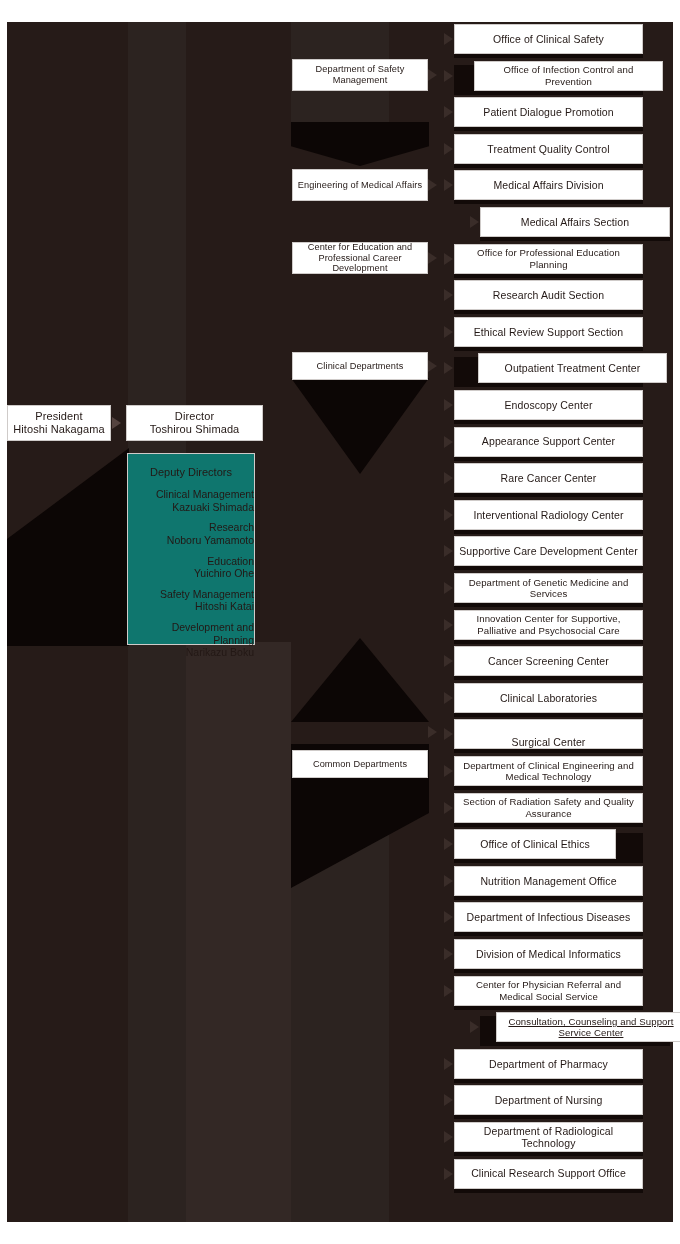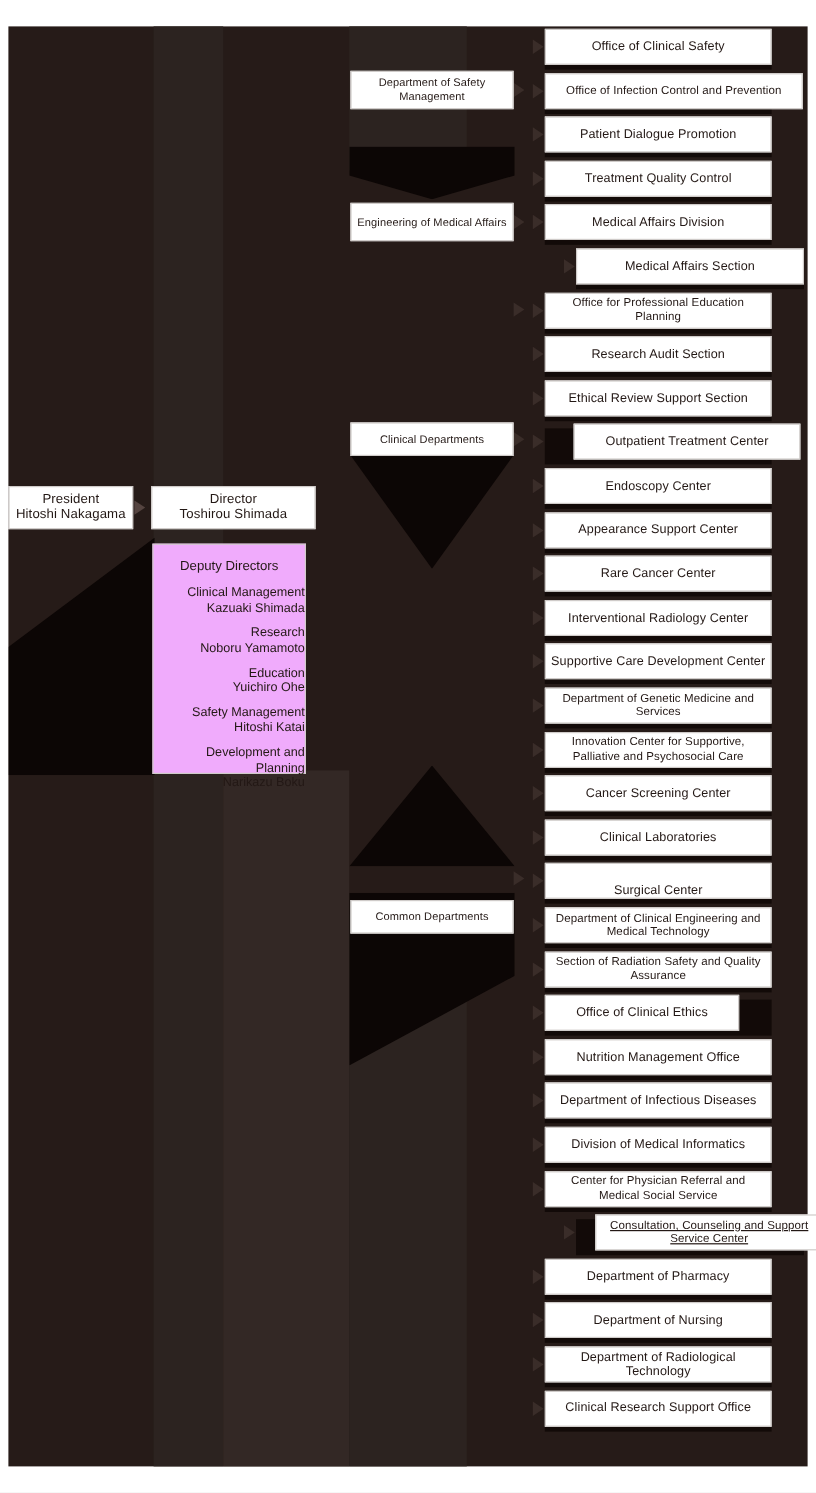--- a/index.html
+++ b/index.html
@@ -73,21 +73,21 @@
     position: absolute;
     z-index: 5;
     width: 0; height: 0;
     border-top: 6px solid transparent;
     border-bottom: 6px solid transparent;
     border-left: 9px solid #3a2d29;
   }
 
   .deputy {
     position: absolute;
-    background: #f0abfc;
+    background: #0f766e;
     border: 1px solid #cfcbc9;
     box-sizing: border-box;
     color: #231815;
     font-size: 10.5px;
     line-height: 1.2;
     text-align: center;
     padding-top: 12px;
     z-index: 7;
   }
   .deputy .title { font-size: 11px; margin-bottom: 9px; }
@@ -149,20 +149,23 @@
         </div>
       </div>
   </div>
 
   <div class="box small" style="left:292px; top:59px; width:136px; height:32px;">
     <span>Department of Safety Management</span>
   </div>
   <div class="box small" style="left:292px; top:169px; width:136px; height:32px;">
     <span>Engineering of Medical Affairs</span>
   </div>
+  <div class="box small" style="left:292px; top:242px; width:136px; height:32px;">
+    <span>Center for Education and Professional Career Development</span>
+  </div>
   <div class="box small" style="left:292px; top:352px; width:136px; height:28px;">
     <span>Clinical Departments</span>
   </div>
   <div class="box small" style="left:292px; top:718px; width:136px; height:28px;margin-top:32px;">
     <span>Common Departments</span>
   </div>
 
   <div class="chev" style="left:428px; top:69px;"></div>
   <div class="chev" style="left:428px; top:179px;"></div>
   <div class="chev" style="left:428px; top:252px;"></div>
@@ -170,21 +173,21 @@
   <div class="chev" style="left:428px; top:726px;"></div>
 
   <div id="units">
       <div class="shadow" style="left: 454px; top: 28px; width: 189px; height: 30px;"></div>
       <div class="chev" style="left: 444px; top: 33px;"></div>
       <div class="box" style="left: 454px; top: 24px; width: 189px; height: 30px;">
         <span>Office of Clinical Safety</span>
       </div>
       <div class="shadow" style="left: 454px; top: 64.6px; width: 189px; height: 30px;"></div>
       <div class="chev" style="left: 444px; top: 69.6px;"></div>
-      <div class="box" style="left: 454px; top: 60.6px; width: 215px; height: 30px; font-size: 9.6px;">
+      <div class="box" style="left: 474px; top: 60.6px; width: 189px; height: 30px; font-size: 9.6px;">
         <span>Office of Infection Control and Prevention</span>
       </div>
       <div class="shadow" style="left: 454px; top: 101.2px; width: 189px; height: 30px;"></div>
       <div class="chev" style="left: 444px; top: 106.2px;"></div>
       <div class="box" style="left: 454px; top: 97.2px; width: 189px; height: 30px;">
         <span>Patient Dialogue Promotion</span>
       </div>
       <div class="shadow" style="left: 454px; top: 137.8px; width: 189px; height: 30px;"></div>
       <div class="chev" style="left: 444px; top: 142.8px;"></div>
       <div class="box" style="left: 454px; top: 133.8px; width: 189px; height: 30px;">

